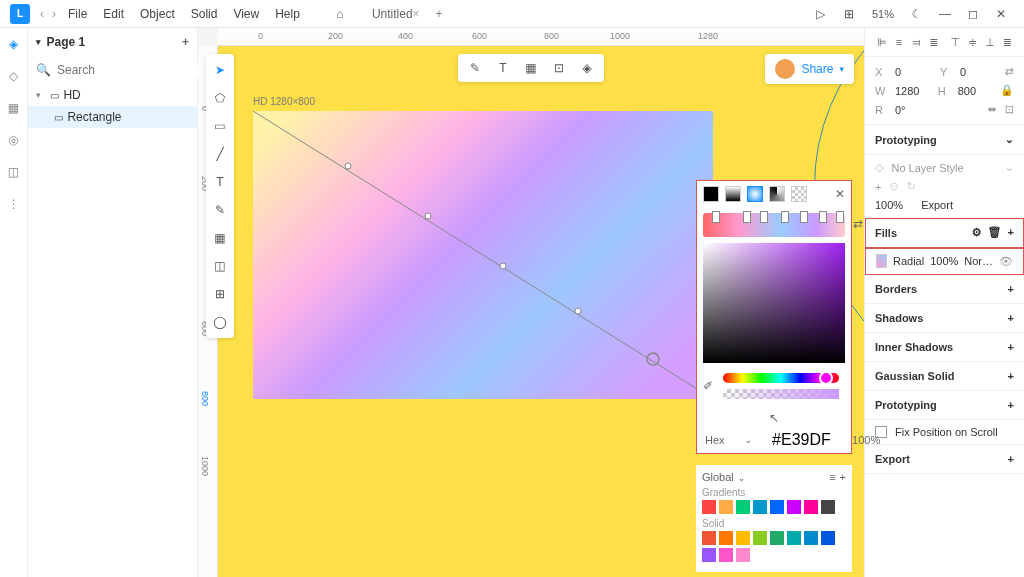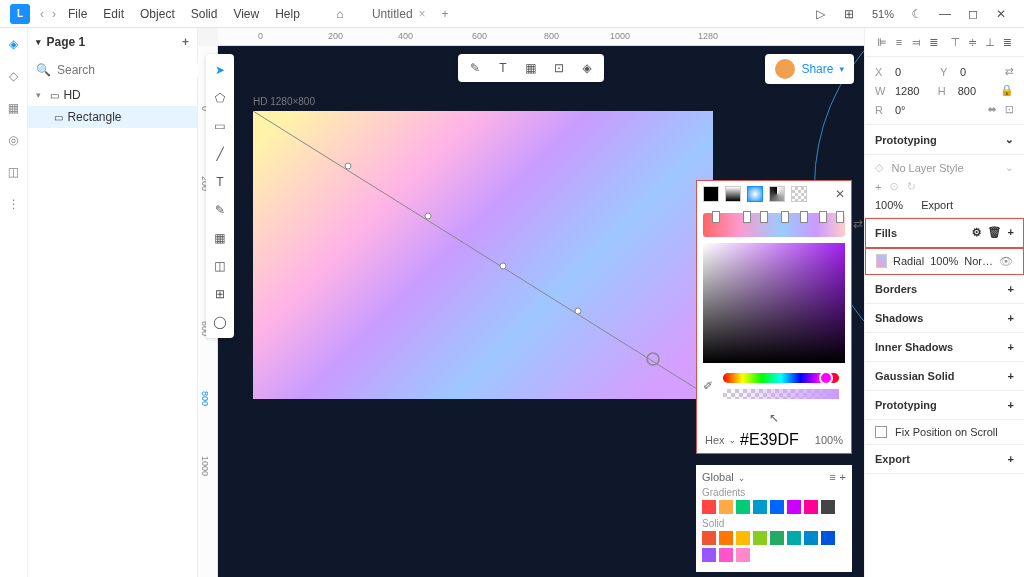--- a/index.html
+++ b/index.html
@@ -2,21 +2,21 @@
 <html><head>
 <meta charset="utf-8">
 <style>
 *{box-sizing:border-box;margin:0;padding:0;font-family:-apple-system,BlinkMacSystemFont,"Segoe UI",sans-serif}
 body{width:1024px;height:577px;overflow:hidden;background:#fff;font-size:12px;color:#333}
 .topbar{height:28px;display:flex;align-items:center;border-bottom:1px solid #e5e5e5;padding:0 4px}
 .topbar .logo{width:20px;height:20px;background:#1890ff;border-radius:3px;margin:0 6px;display:flex;align-items:center;justify-content:center;color:#fff;font-size:10px;font-weight:bold}
 .topbar .nav{width:12px;height:20px;display:flex;align-items:center;justify-content:center;color:#999}
 .menu-item{padding:0 8px;font-size:12px;color:#444;cursor:pointer}
 .home-icon{width:24px;height:24px;display:flex;align-items:center;justify-content:center;color:#666}
-.tab{padding:0 8px;color:#666;display:flex;align-items:center;gap:6px}
+.tab{padding:0 8px;color:#666;display:flex;align-items:center;}
 .topbar .spacer{flex:1}
 .topbar .right{display:flex;align-items:center;gap:6px;padding-right:8px}
 .topbar .right .btn{width:22px;height:22px;display:flex;align-items:center;justify-content:center;color:#555}
 .zoom{font-size:11px;color:#555;padding:0 6px}
 .shell{display:flex;height:549px}
 .leftrail{width:28px;background:#fff;border-right:1px solid #eee;display:flex;flex-direction:column;align-items:center;padding-top:6px;gap:12px}
 .leftrail .rb{width:20px;height:20px;display:flex;align-items:center;justify-content:center;color:#888}
 .sidebar{width:170px;border-right:1px solid #eee;display:flex;flex-direction:column}
 .page-row{height:28px;display:flex;align-items:center;padding:0 8px;gap:6px;font-weight:600}
 .page-row .plus{margin-left:auto;color:#666}
@@ -24,21 +24,21 @@
 .search-row input{border:0;outline:0;flex:1;font-size:12px;color:#666}
 .tree-row{height:22px;display:flex;align-items:center;padding:0 8px;gap:4px}
 .tree-row.sel{background:#e6f4ff}
 .tree-row .caret{width:10px;color:#888;font-size:9px}
 .tree-row .label{font-size:12px}
 .canvas{flex:1;position:relative;background:#f5f5f5}
 .ruler-top{position:absolute;top:0;left:20px;right:0;height:18px;background:#fcfcfc;border-bottom:1px solid #e0e0e0;font-size:9px;color:#888}
 .ruler-top span{position:absolute;top:3px}
 .ruler-left{position:absolute;top:18px;left:0;width:20px;bottom:0;background:#fcfcfc;border-right:1px solid #e0e0e0;font-size:9px;color:#888}
 .ruler-left span{position:absolute;left:2px;writing-mode:vertical-rl}
-.canvas-inner{position:absolute;top:18px;left:20px;right:0;bottom:0;background:#0f172a;overflow:hidden}
+.canvas-inner{position:absolute;top:18px;left:20px;right:0;bottom:0;background:#fde047;overflow:hidden}
 .artboard{position:absolute;top:65px;left:35px;width:460px;height:288px;background:linear-gradient(135deg,#fff3aa 5%,#ffb4e6 30%,#c99cff 45%,#9ec7ff 65%,#d49fff 90%)}
 .artboard-label{position:absolute;top:50px;left:35px;font-size:10px;color:#7a7a7a}
 .diag-line{position:absolute;top:0;left:0;width:100%;height:100%;pointer-events:none}
 .circle{position:absolute;width:420px;height:420px;border:1px solid #3a86b7;border-radius:50%;top:-70px;right:-370px}
 .canvas-toolbar{position:absolute;top:26px;left:50%;transform:translateX(-50%);background:#fff;border-radius:4px;box-shadow:0 1px 4px rgba(0,0,0,.15);padding:5px 8px;display:flex;gap:10px}
 .canvas-toolbar .tb{width:18px;height:18px;display:flex;align-items:center;justify-content:center;color:#555}
 .share-btn{position:absolute;top:26px;right:10px;background:#fff;border-radius:4px;box-shadow:0 1px 4px rgba(0,0,0,.15);padding:5px 10px;display:flex;align-items:center;gap:6px;color:#1890ff;font-size:12px}
 .avatar{width:20px;height:20px;border-radius:50%;background:#f0a050}
 .tools{position:absolute;top:26px;left:8px;background:#fff;border-radius:4px;box-shadow:0 1px 4px rgba(0,0,0,.15);padding:6px 4px;display:flex;flex-direction:column;gap:8px}
 .tools .tl{width:20px;height:20px;display:flex;align-items:center;justify-content:center;color:#555}
@@ -62,21 +62,21 @@
 .cp-head{height:26px;display:flex;align-items:center;padding:0 6px;gap:6px}
 .cp-head .ft{width:16px;height:16px;border:1px solid #ccc}
 .cp-head .close{margin-left:auto;color:#666;cursor:pointer}
 .gradient-bar{height:24px;margin:6px;background:linear-gradient(90deg,#f66 0%,#f9c 25%,#9cf 55%,#c9f 80%,#fcc 100%);position:relative;border-radius:3px}
 .gradient-bar .stop{position:absolute;top:-2px;width:8px;height:12px;background:#fff;border:1px solid #888}
 .color-field{height:120px;margin:0 6px;background:linear-gradient(to bottom,transparent,#000),linear-gradient(to right,#fff,#a020f0)}
 .hue-bar{height:10px;margin:6px;background:linear-gradient(90deg,red,yellow,lime,cyan,blue,magenta,red);border-radius:5px;position:relative}
 .hue-bar .hk{position:absolute;right:6px;top:-2px;width:14px;height:14px;border:2px solid #fff;border-radius:50%;background:#f0f}
 .alpha-bar{height:10px;margin:6px;background:repeating-conic-gradient(#ccc 0 25%,#fff 0 50%) 0 0/8px 8px;position:relative}
 .alpha-bar::after{content:"";position:absolute;inset:0;background:linear-gradient(90deg,transparent,#c9f)}
-.hex-row{display:flex;align-items:center;padding:4px 8px;gap:4px;font-size:11px;color:#666}
+.hex-row{display:flex;align-items:center;padding:4px 8px;gap:20px;font-size:11px;color:#666}
 .hex-row input{border:0;width:60px;font-size:16px;text-align:left}
 .presets-popup{position:absolute;top:465px;right:172px;width:156px;background:#fff;padding:6px;font-size:11px}
 .presets-head{display:flex;align-items:flex-end;gap:4px;color:#666;margin-bottom:4px}
 .swr{display:flex;gap:3px;flex-wrap:wrap;margin-bottom:4px}
 .swr .sw{width:14px;height:14px}
 .lbl{color:#999;font-size:10px;margin:2px 0}
 </style>
 </head>
 <body>
 

